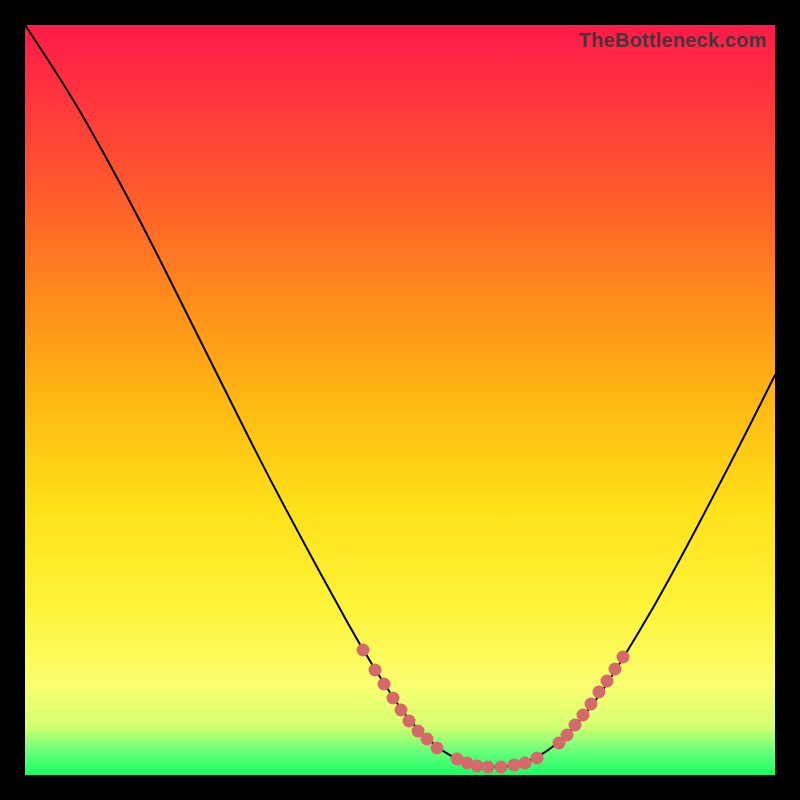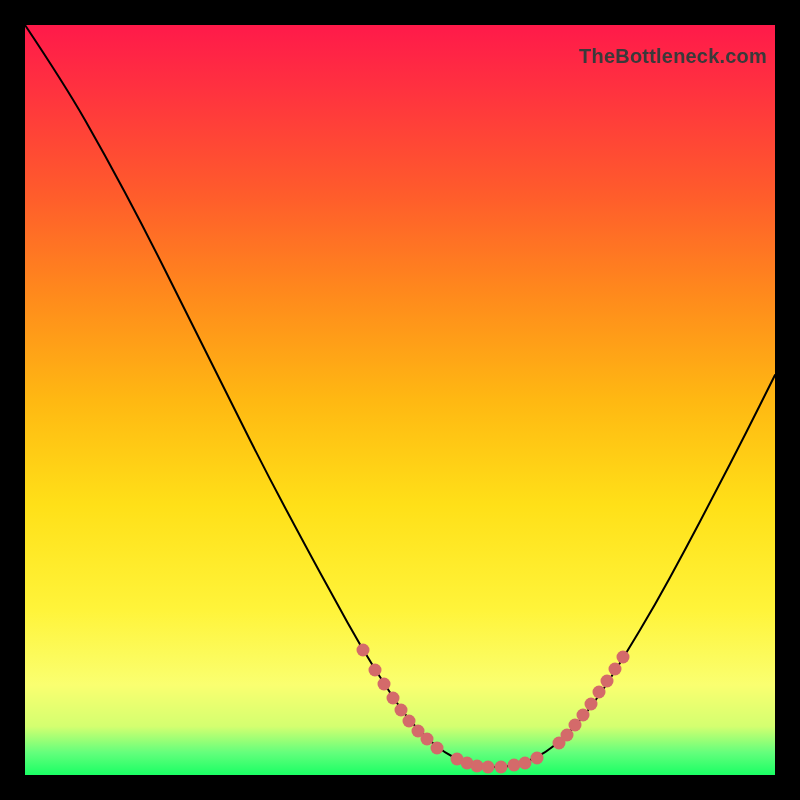--- a/index.html
+++ b/index.html
@@ -24,21 +24,21 @@
       #ffb812 50%,
       #ffe018 64%,
       #fff43a 78%,
       #faff70 88%,
       #d4ff70 93.5%,
       #64ff7c 97%,
       #1aff64 100%);
   }
   .watermark {
     position: absolute;
-    top: 20px;
+    top: 4px;
     right: 8px;
     font-family: Arial, Helvetica, sans-serif;
     font-size: 20px;
     font-weight: 600;
     color: #3a3a3a;
     letter-spacing: 0.2px;
     user-select: none;
   }
   svg.curve {
     position: absolute;

